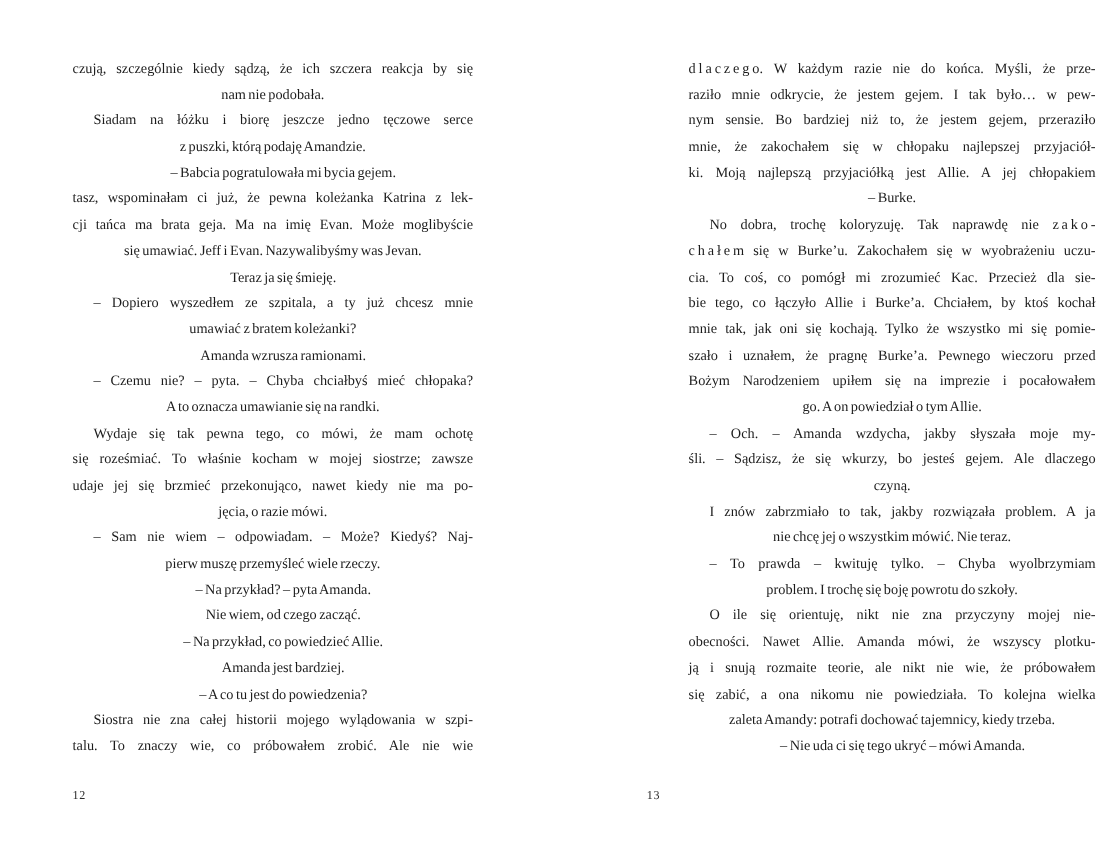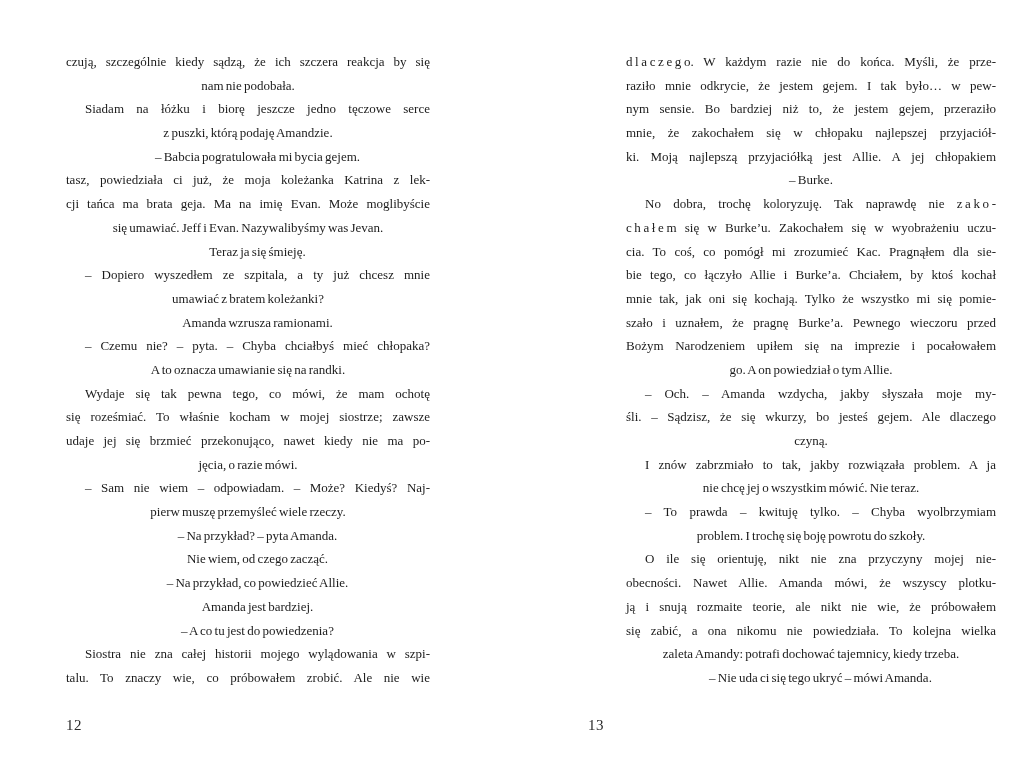--- a/index.html
+++ b/index.html
@@ -36,39 +36,39 @@
   }
   .line.just {
     white-space: normal;
     text-align: justify;
     text-align-last: justify;
   }
   .line.ind { padding-left: 19px; }
   .pagenum {
     position: absolute;
     top: 717px;
-    font-size: 15px;
+    font-size: 11px;
     color: #2a2a2a;
     letter-spacing: 0.5px;
   }
   .pagenum.left  { left: 66px; }
   .pagenum.right { left: 588px; width: 370px; text-align: left; }
 </style>
 </head>
 <body>
 
 <div class="spread">
 
   <div class="column left">
       <div class="line just">czują, szczególnie kiedy sądzą, że ich szczera reakcja by się</div>
       <div class="line">nam nie podobała.</div>
       <div class="line ind just">Siadam na łóżku i biorę jeszcze jedno tęczowe serce</div>
       <div class="line">z puszki, którą podaję Amandzie.</div>
       <div class="line ind">– Babcia pogratulowała mi bycia gejem.</div>
-      <div class="line just">tasz, powiedziała ci już, że moja koleżanka Katrina z lek-</div>
+      <div class="line just">tasz, wspominałam ci już, że pewna koleżanka Katrina z lek-</div>
       <div class="line just">cji tańca ma brata geja. Ma na imię Evan. Może moglibyście</div>
       <div class="line">się umawiać. Jeff i Evan. Nazywalibyśmy was Jevan.</div>
       <div class="line ind">Teraz ja się śmieję.</div>
       <div class="line ind just">– Dopiero wyszedłem ze szpitala, a ty już chcesz mnie</div>
       <div class="line">umawiać z bratem koleżanki?</div>
       <div class="line ind">Amanda wzrusza ramionami.</div>
       <div class="line ind just">– Czemu nie? – pyta. – Chyba chciałbyś mieć chłopaka?</div>
       <div class="line">A to oznacza umawianie się na randki.</div>
       <div class="line ind just">Wydaje się tak pewna tego, co mówi, że mam ochotę</div>
       <div class="line just">się roześmiać. To właśnie kocham w mojej siostrze; zawsze</div>
@@ -87,21 +87,21 @@
 
   <div class="column right">
       <div class="line just">d l a c z e g o. W każdym razie nie do końca. Myśli, że prze-</div>
       <div class="line just">raziło mnie odkrycie, że jestem gejem. I tak było… w pew-</div>
       <div class="line just">nym sensie. Bo bardziej niż to, że jestem gejem, przeraziło</div>
       <div class="line just">mnie, że zakochałem się w chłopaku najlepszej przyjaciół-</div>
       <div class="line just">ki. Moją najlepszą przyjaciółką jest Allie. A jej chłopakiem</div>
       <div class="line">– Burke.</div>
       <div class="line ind just">No dobra, trochę koloryzuję. Tak naprawdę nie z a k o -</div>
       <div class="line just">c h a ł e m się w Burke’u. Zakochałem się w wyobrażeniu uczu-</div>
-      <div class="line just">cia. To coś, co pomógł mi zrozumieć Kac. Pragnąłem dla sie-</div>
+      <div class="line just">cia. To coś, co pomógł mi zrozumieć Kac. Przecież dla sie-</div>
       <div class="line just">bie tego, co łączyło Allie i Burke’a. Chciałem, by ktoś kochał</div>
       <div class="line just">mnie tak, jak oni się kochają. Tylko że wszystko mi się pomie-</div>
       <div class="line just">szało i uznałem, że pragnę Burke’a. Pewnego wieczoru przed</div>
       <div class="line just">Bożym Narodzeniem upiłem się na imprezie i pocałowałem</div>
       <div class="line">go. A on powiedział o tym Allie.</div>
       <div class="line ind just">– Och. – Amanda wzdycha, jakby słyszała moje my-</div>
       <div class="line just">śli. – Sądzisz, że się wkurzy, bo jesteś gejem. Ale dlaczego</div>
       <div class="line">czyną.</div>
       <div class="line ind just">I znów zabrzmiało to tak, jakby rozwiązała problem. A ja</div>
       <div class="line">nie chcę jej o wszystkim mówić. Nie teraz.</div>

